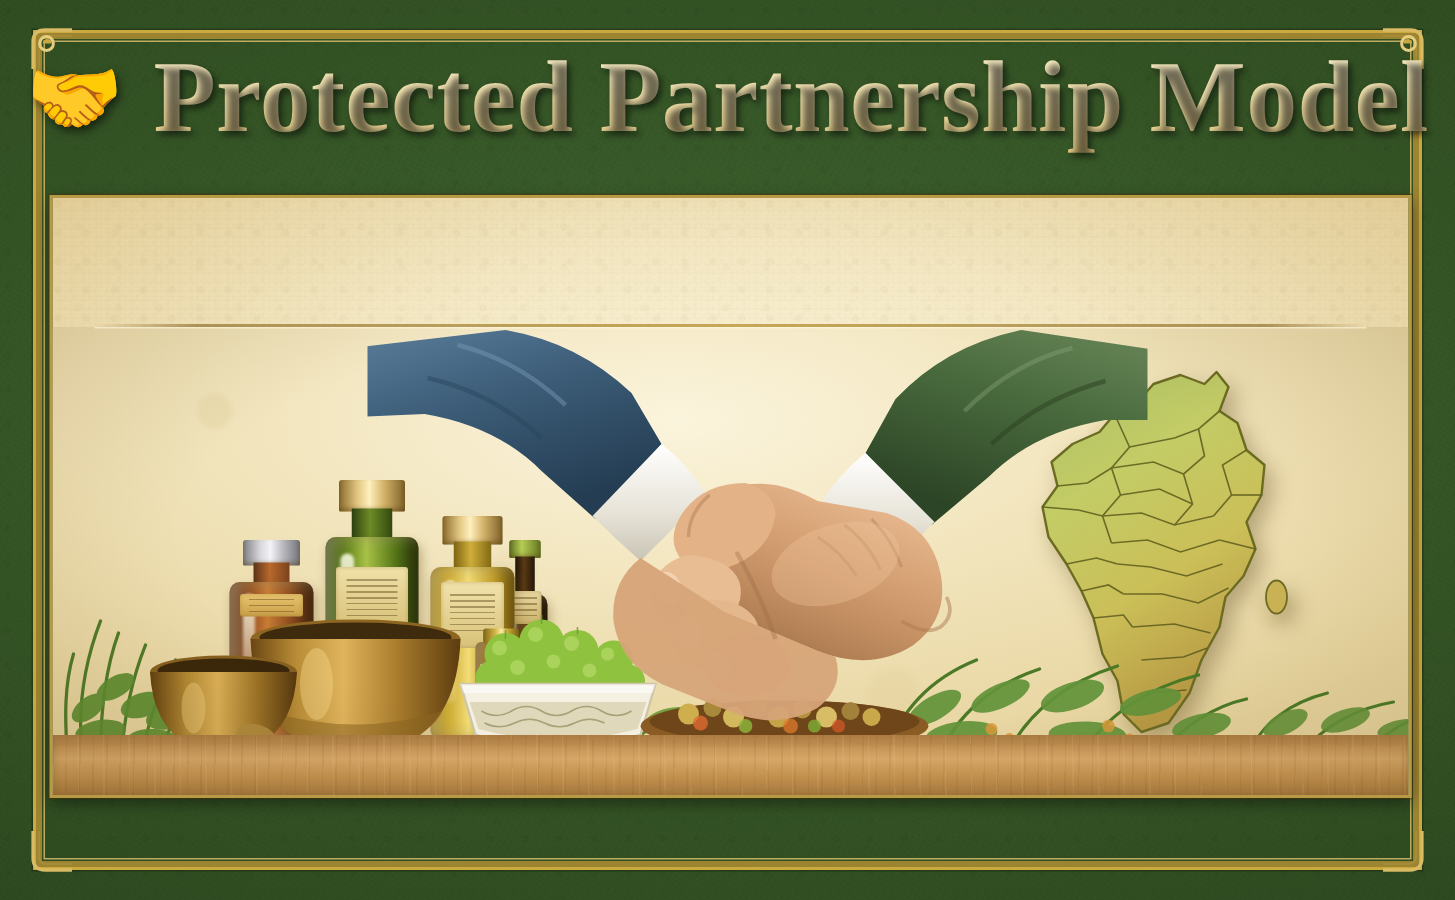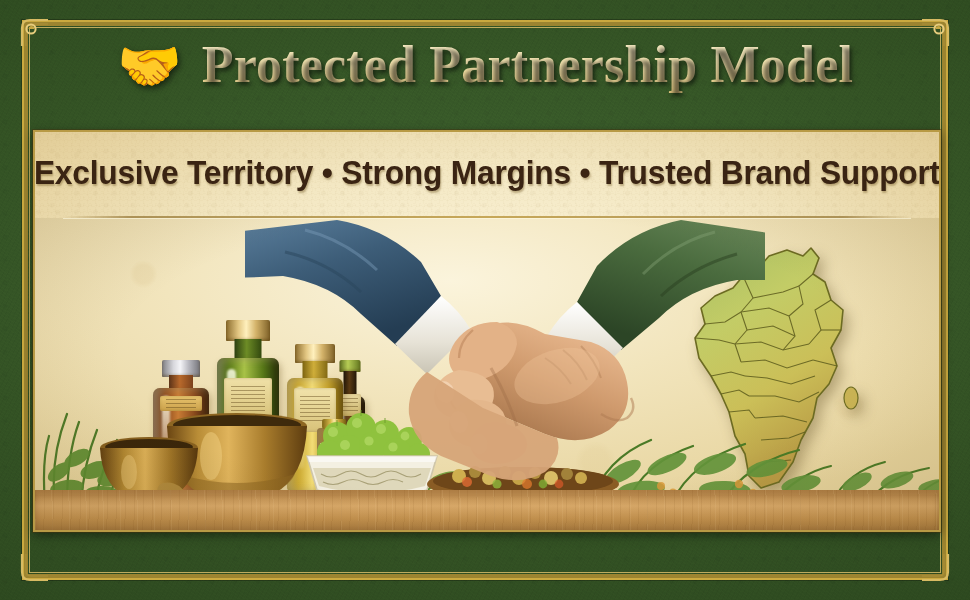--- a/index.html
+++ b/index.html
@@ -79,21 +79,21 @@
   }
   .header-icon {
     font-size: 52px;
     line-height: 1;
     margin-top: 4px;
     filter: drop-shadow(2px 3px 3px rgba(0,0,0,.55));
     user-select: none;
   }
   .header-title {
     font-family: "Liberation Serif", serif;
-    font-size: 52px;
+    font-size: 68px;
     font-weight: 700;
     letter-spacing: .2px;
     color: #f6e7b4;
     background: linear-gradient(180deg, #fdf4d2 0%, #f3e2ab 52%, #e2c77f 100%);
     -webkit-background-clip: text;
     background-clip: text;
     -webkit-text-fill-color: transparent;
     text-shadow: 2px 3px 4px rgba(0,0,0,.55);
     white-space: nowrap;
   }
@@ -434,23 +434,20 @@
   </div>
 
   <div class="header">
     <span class="header-icon">🤝</span>
     <h1 class="header-title">Protected Partnership Model</h1>
   </div>
 
   <div class="panel">
     <div class="panel-grain"></div>
 
-    <div class="subtitle-strip">
-      <div class="subtitle">Exclusive Territory • Strong Margins • Trusted Brand Support</div>
-    </div>
     <div class="subtitle-rule"></div>
 
     <div class="scene">
       <div class="scene-bg"></div>
       <div class="scene-mottle"></div>
 
       <div class="map">
         <svg viewBox="0 0 240 268">
           <defs>
             <linearGradient id="mapg" x1="0" y1="0" x2="0.4" y2="1">

